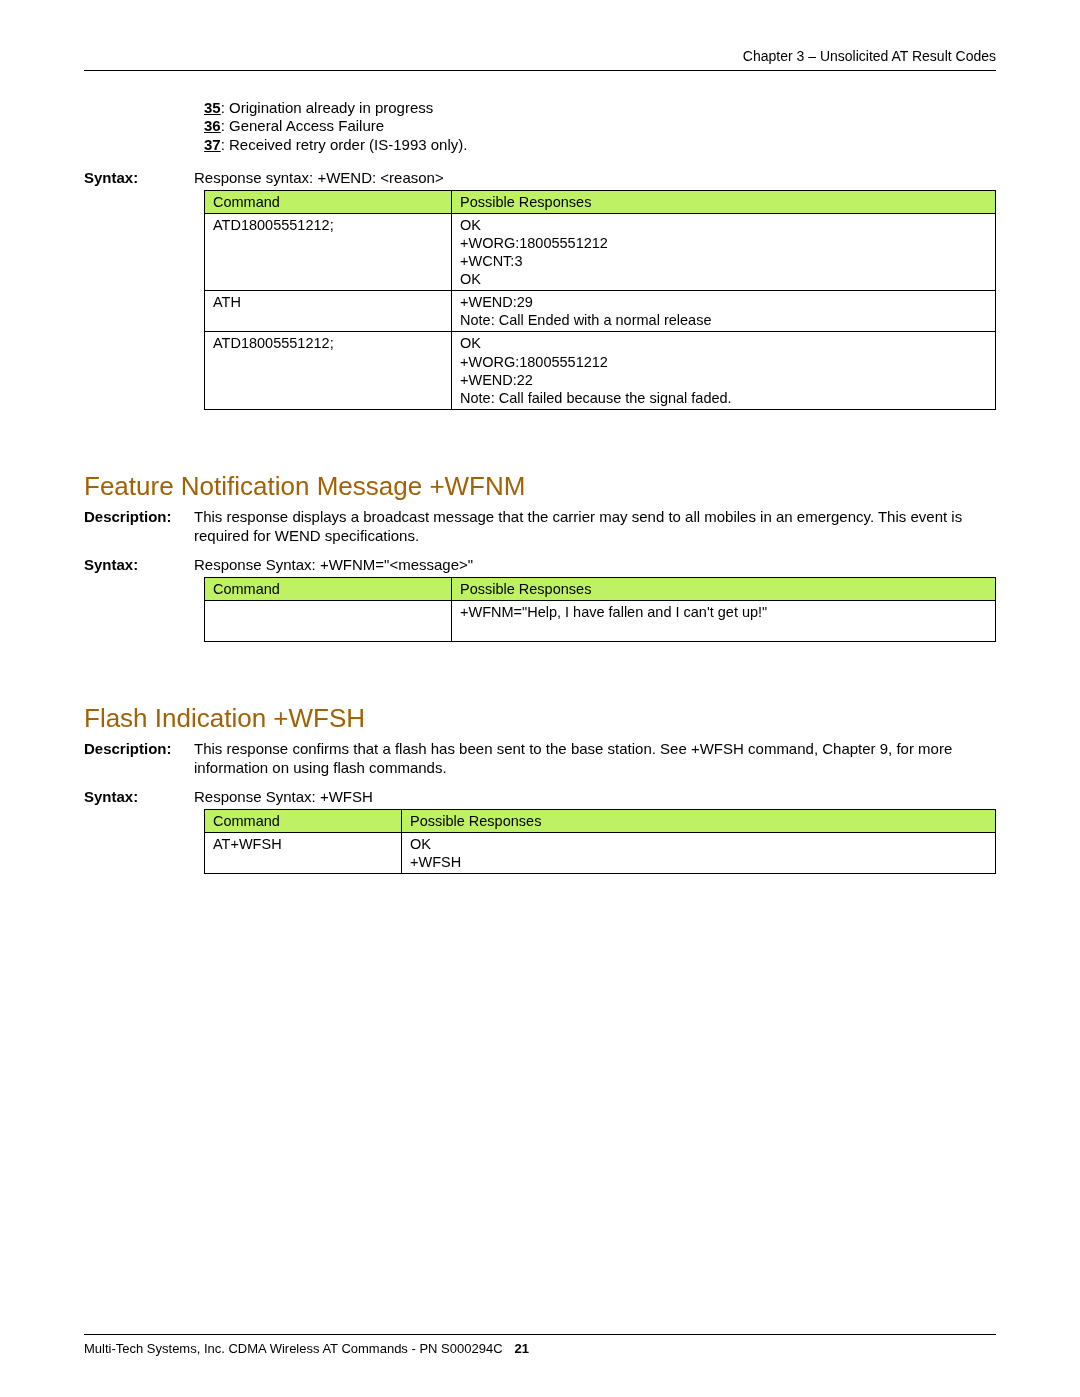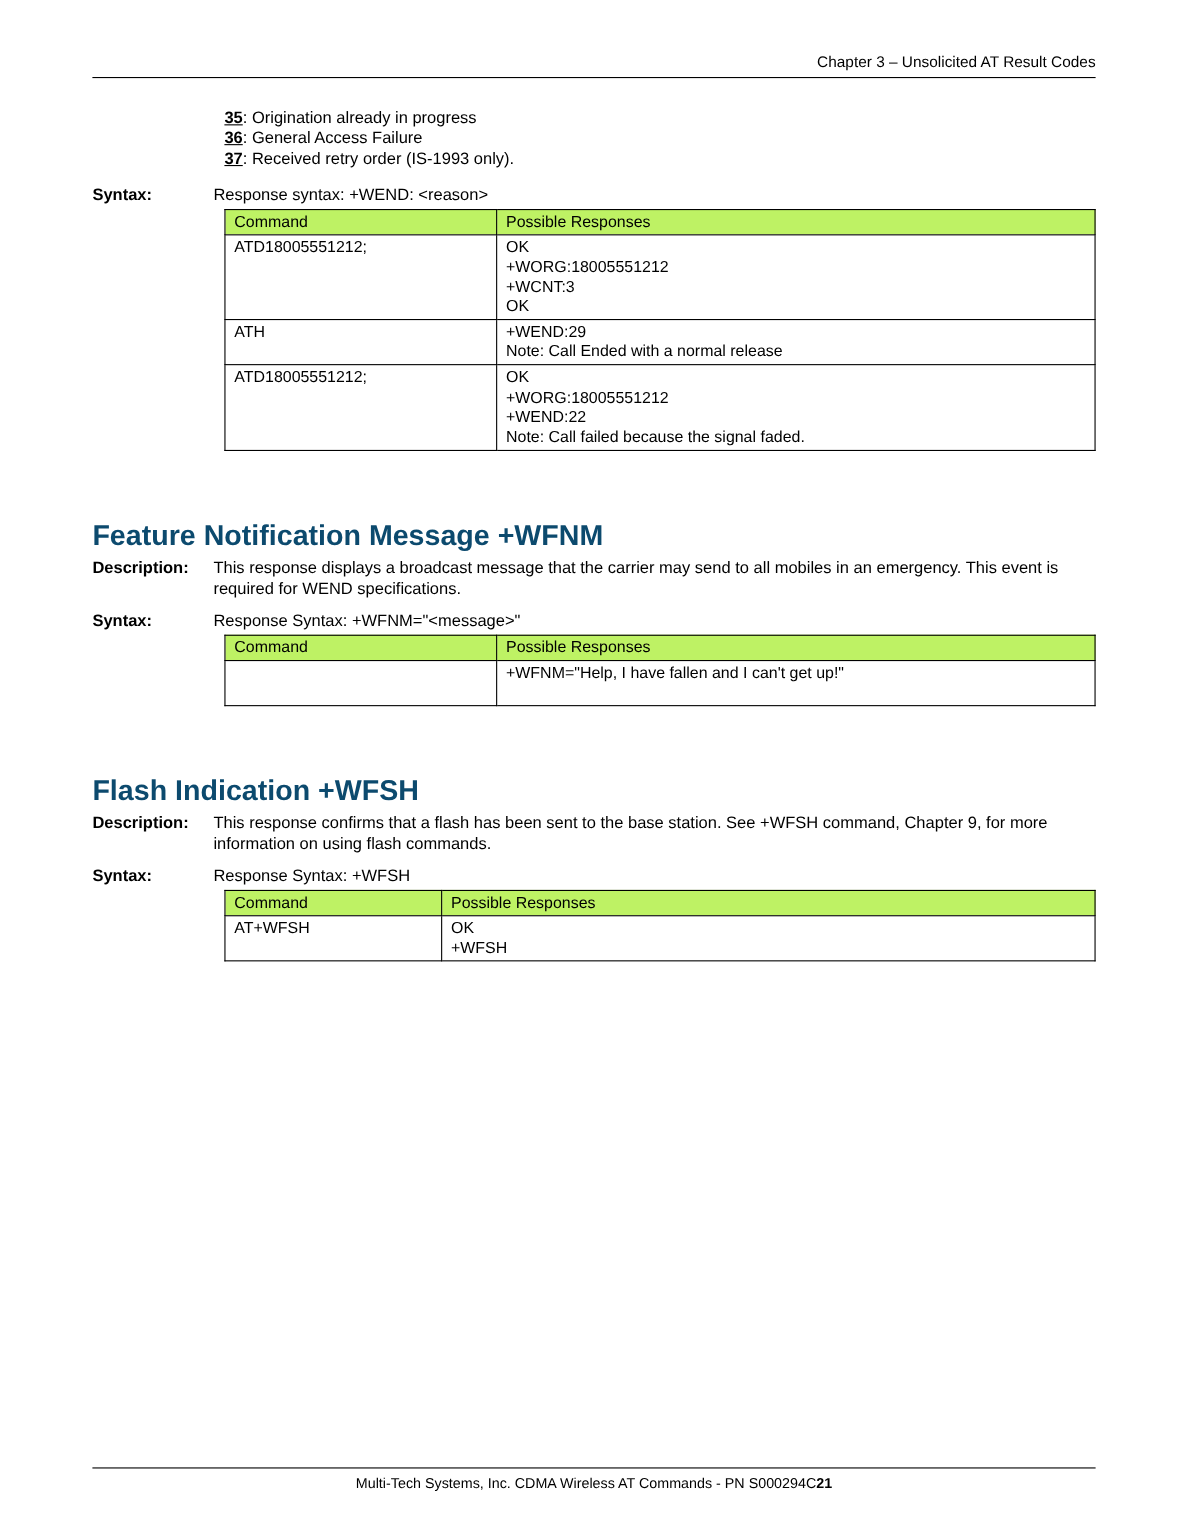--- a/index.html
+++ b/index.html
@@ -62,35 +62,36 @@
   }
   table.resp th {
     background: #bef264;
     font-weight: normal;
   }
   
   .t1 th:first-child, .t1 td:first-child { width: 230px; }
   .t2 th:first-child, .t2 td:first-child { width: 230px; }
   .t3 th:first-child, .t3 td:first-child { width: 180px; }
   h2.section {
-    color: #0c4a6e;
+    color: #a16207;
     font-size: 26px;
-    font-weight: bold;
+    font-weight: normal;
     margin: 60px 0 6px 0;
   }
   .footer {
     position: absolute;
     left: 84px;
     right: 84px;
     bottom: 40px;
     border-top: 1.5px solid #000;
     padding-top: 6px;
     font-size: 13px;
     display: flex;
-    justify-content: center;
+    justify-content: flex-start;
+    gap: 12px;
   }
   .footer .pg { font-weight: bold; }
 </style>
 </head>
 <body>
 
 <div class="page">
 
   <div class="header-line">Chapter 3 – Unsolicited AT Result Codes</div>
 

